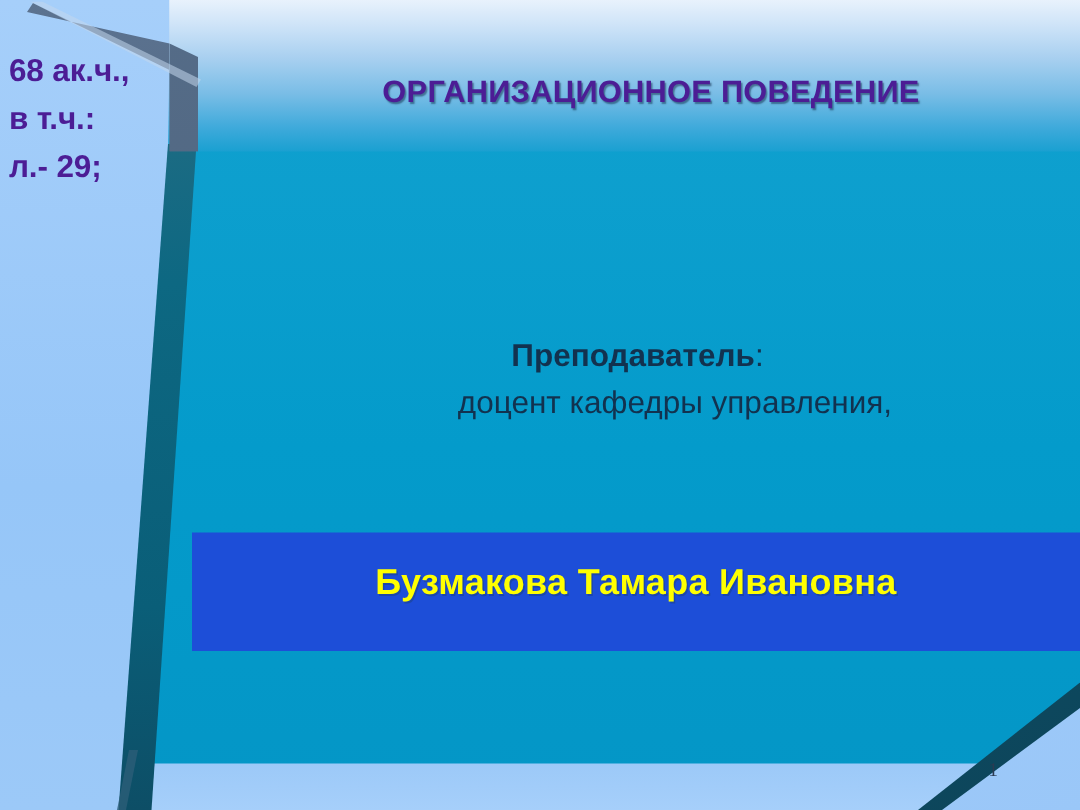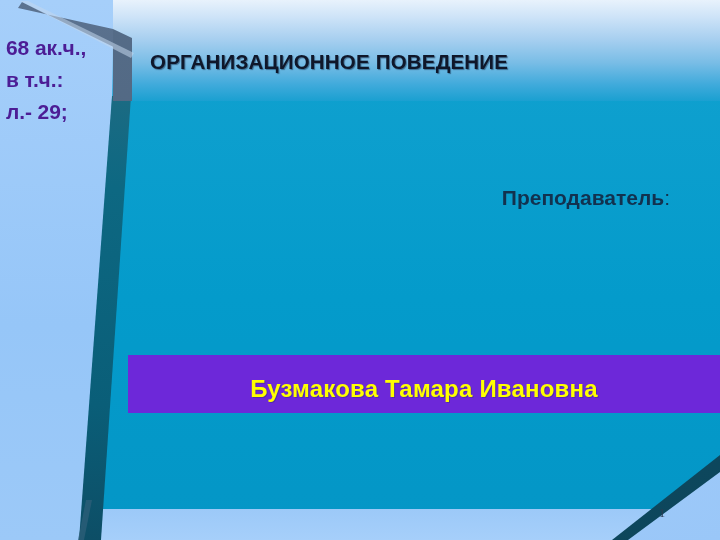--- a/index.html
+++ b/index.html
@@ -123,50 +123,51 @@
     letter-spacing: -0.1px;
     white-space: nowrap;
   }
   .sidebar-notes div { height: 32px; }
 
   .slide-title {
     position: absolute;
     left: 150px;
     top: 50px;
     width: 568px;
-    color: #0f172a;
+    text-align: center;
+    color: #4c1d95;
     font-size: 20.5px;
     font-weight: bold;
     letter-spacing: 0.2px;
     text-shadow: 1px 1px 1px rgba(20,50,80,.55);
     white-space: nowrap;
   }
 
   .subtitle-block {
     position: absolute;
     left: 180px;
     top: 182px;
     width: 520px;
     text-align: center;
     color: #12324F;
     font-size: 21px;
     line-height: 31px;
   }
-  .subtitle-block .ln1 { text-align: right; padding-right: 30px; }
+  .subtitle-block .ln1 { text-align: center; padding-right: 30px; margin-top: 40px; }
   .subtitle-block .lead { font-weight: bold; }
   .subtitle-block .ln2 { padding-left: 20px; }
   .subtitle-block .ln3 { padding-left: 50px; }
 
   .name-plate {
     position: absolute;
     left: 128px;
     top: 355px;
     width: 592px;
-    height: 58px;
-    background: #6d28d9;
+    height: 79px;
+    background: #1d4ed8;
   }
   .name-plate .name-text {
     position: absolute;
     left: 0; right: 0;
     top: 20px;
     text-align: center;
     color: #FFFF00;
     font-size: 24px;
     font-weight: bold;
     letter-spacing: 0.2px;
@@ -205,20 +206,21 @@
   <div class="sidebar-notes">
     <div>68 ак.ч.,</div>
     <div>в т.ч.:</div>
     <div>л.- 29;</div>
   </div>
 
   <div class="slide-title">ОРГАНИЗАЦИОННОЕ ПОВЕДЕНИЕ</div>
 
   <div class="subtitle-block">
     <div class="ln1"><span class="lead">Преподаватель</span><span>:</span></div>
+    <div class="ln2">доцент кафедры управления,</div>
   </div>
 
   <div class="name-plate">
     <div class="name-text">Бузмакова Тамара Ивановна</div>
   </div>
 
   <div class="page-number">1</div>
 
 </div>
 

